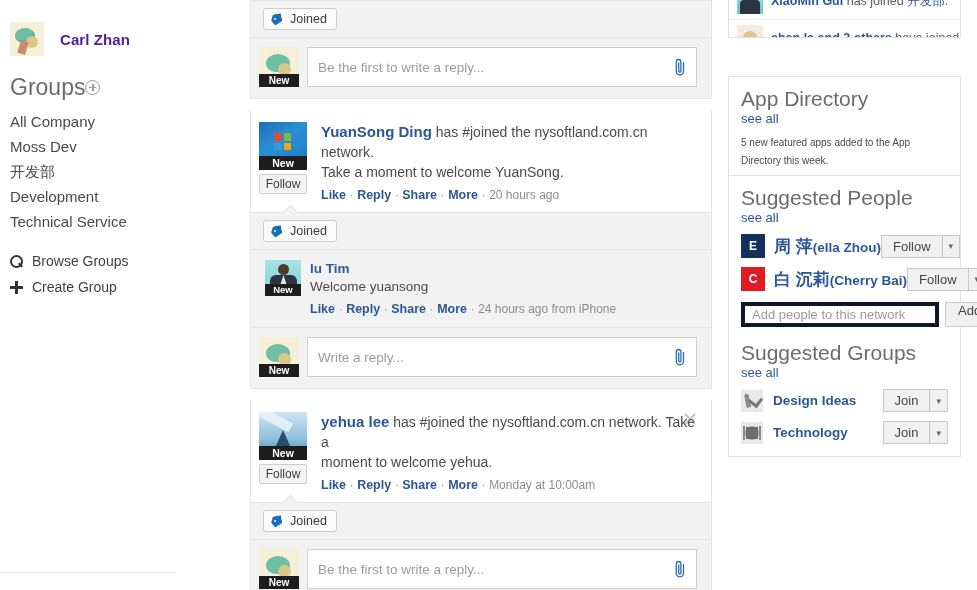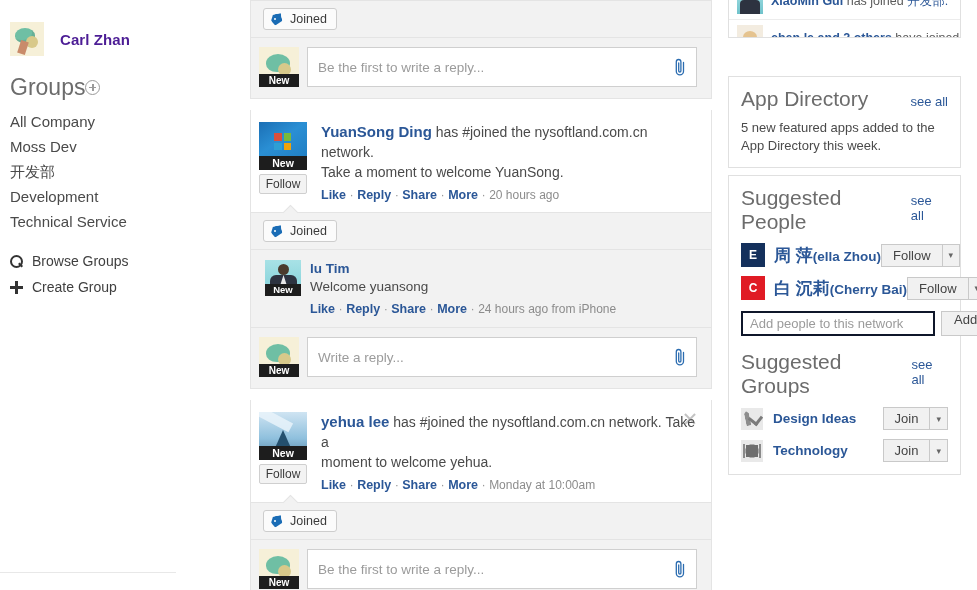--- a/index.html
+++ b/index.html
@@ -249,43 +249,43 @@
   .notif-av { width:26px;height:26px;flex:0 0 26px; overflow:hidden; position:relative; }
   .notif-av.p1 { background: linear-gradient(180deg,#a8e2e6,#6fc2cb); }
   .notif-av.p1 .torso{position:absolute;left:3px;top:12px;width:20px;height:15px;background:#2d3340;border-radius:4px 4px 0 0;}
   .notif-av.p2 { background:#f3ece0; }
   .notif-av.p2 .head{position:absolute;left:6px;top:6px;width:14px;height:12px;background:#e5c38f;border-radius:50% 50% 45% 45%;}
   .notif-txt { font-size:12.5px; color:#5a5a5a; padding-left:8px; white-space:nowrap; }
   .notif-txt b { color:#2b5797; font-weight:600; }
   .notif-txt .lnk { color:#2b5797; }
 
   .r-sec { padding:10px 12px 12px 12px; }
-  .r-head { display:flex; align-items:baseline; justify-content:space-between; }
+  .r-head { display:flex; align-items:baseline; justify-content:space-between;flex-direction:column; }
   .r-title { font-size:21px; color:#6c6c6c; font-weight:400; }
   .see-all { font-size:13px; color:#2b5797; cursor:pointer; }
-  .r-desc { font-size:13px; color:#4a4a4a; line-height:18px; margin-top:8px; }
+  .r-desc { font-size:10px; color:#4a4a4a; line-height:18px; margin-top:8px; }
 
   .p-row { display:flex; align-items:center; margin-top:9px; }
   .p-av { width:24px;height:24px;flex:0 0 24px; color:#fff; font-size:12px;
           display:flex; align-items:center; justify-content:center; font-weight:600;}
   .p-name { padding-left:9px; color:#2b5797; font-size:13.5px; font-weight:700; flex:1 1 auto; white-space:nowrap;}
   .p-name .cn { font-size:17px; }
   .split-btn { display:flex; flex:0 0 auto; }
   .split-btn .main {
     background:#f1f1f1; border:1px solid #c9c9c9; border-right:none;
     padding:3px 11px; font-size:13px; color:#444; cursor:pointer;
   }
   .split-btn .arr {
     background:#f1f1f1; border:1px solid #c9c9c9;
     padding:3px 6px; font-size:9px; color:#666; cursor:pointer;
     display:flex; align-items:center;
   }
   .add-row { display:flex; margin-top:11px; }
   .add-input {
-    flex:1 1 auto; border:2px solid #0f172a; height:25px; padding:0 7px;
+    flex:1 1 auto; border:4px solid #0f172a; height:25px; padding:0 7px;
     font-size:13px; color:#333; outline:none; background:#fff;
     font-family:"Liberation Sans","DejaVu Sans",sans-serif;
   }
   .add-input::placeholder { color:#9b9b9b; }
   .add-btn {
     margin-left:6px; background:#f1f1f1; border:1px solid #c9c9c9;
     padding:0 12px; font-size:13px; color:#444; cursor:pointer; height:25px;
   }
   .g-icon { width:22px;height:22px;flex:0 0 22px; background:#e9e9e9; position:relative; overflow:hidden;}
   .g-icon.design .pen{

